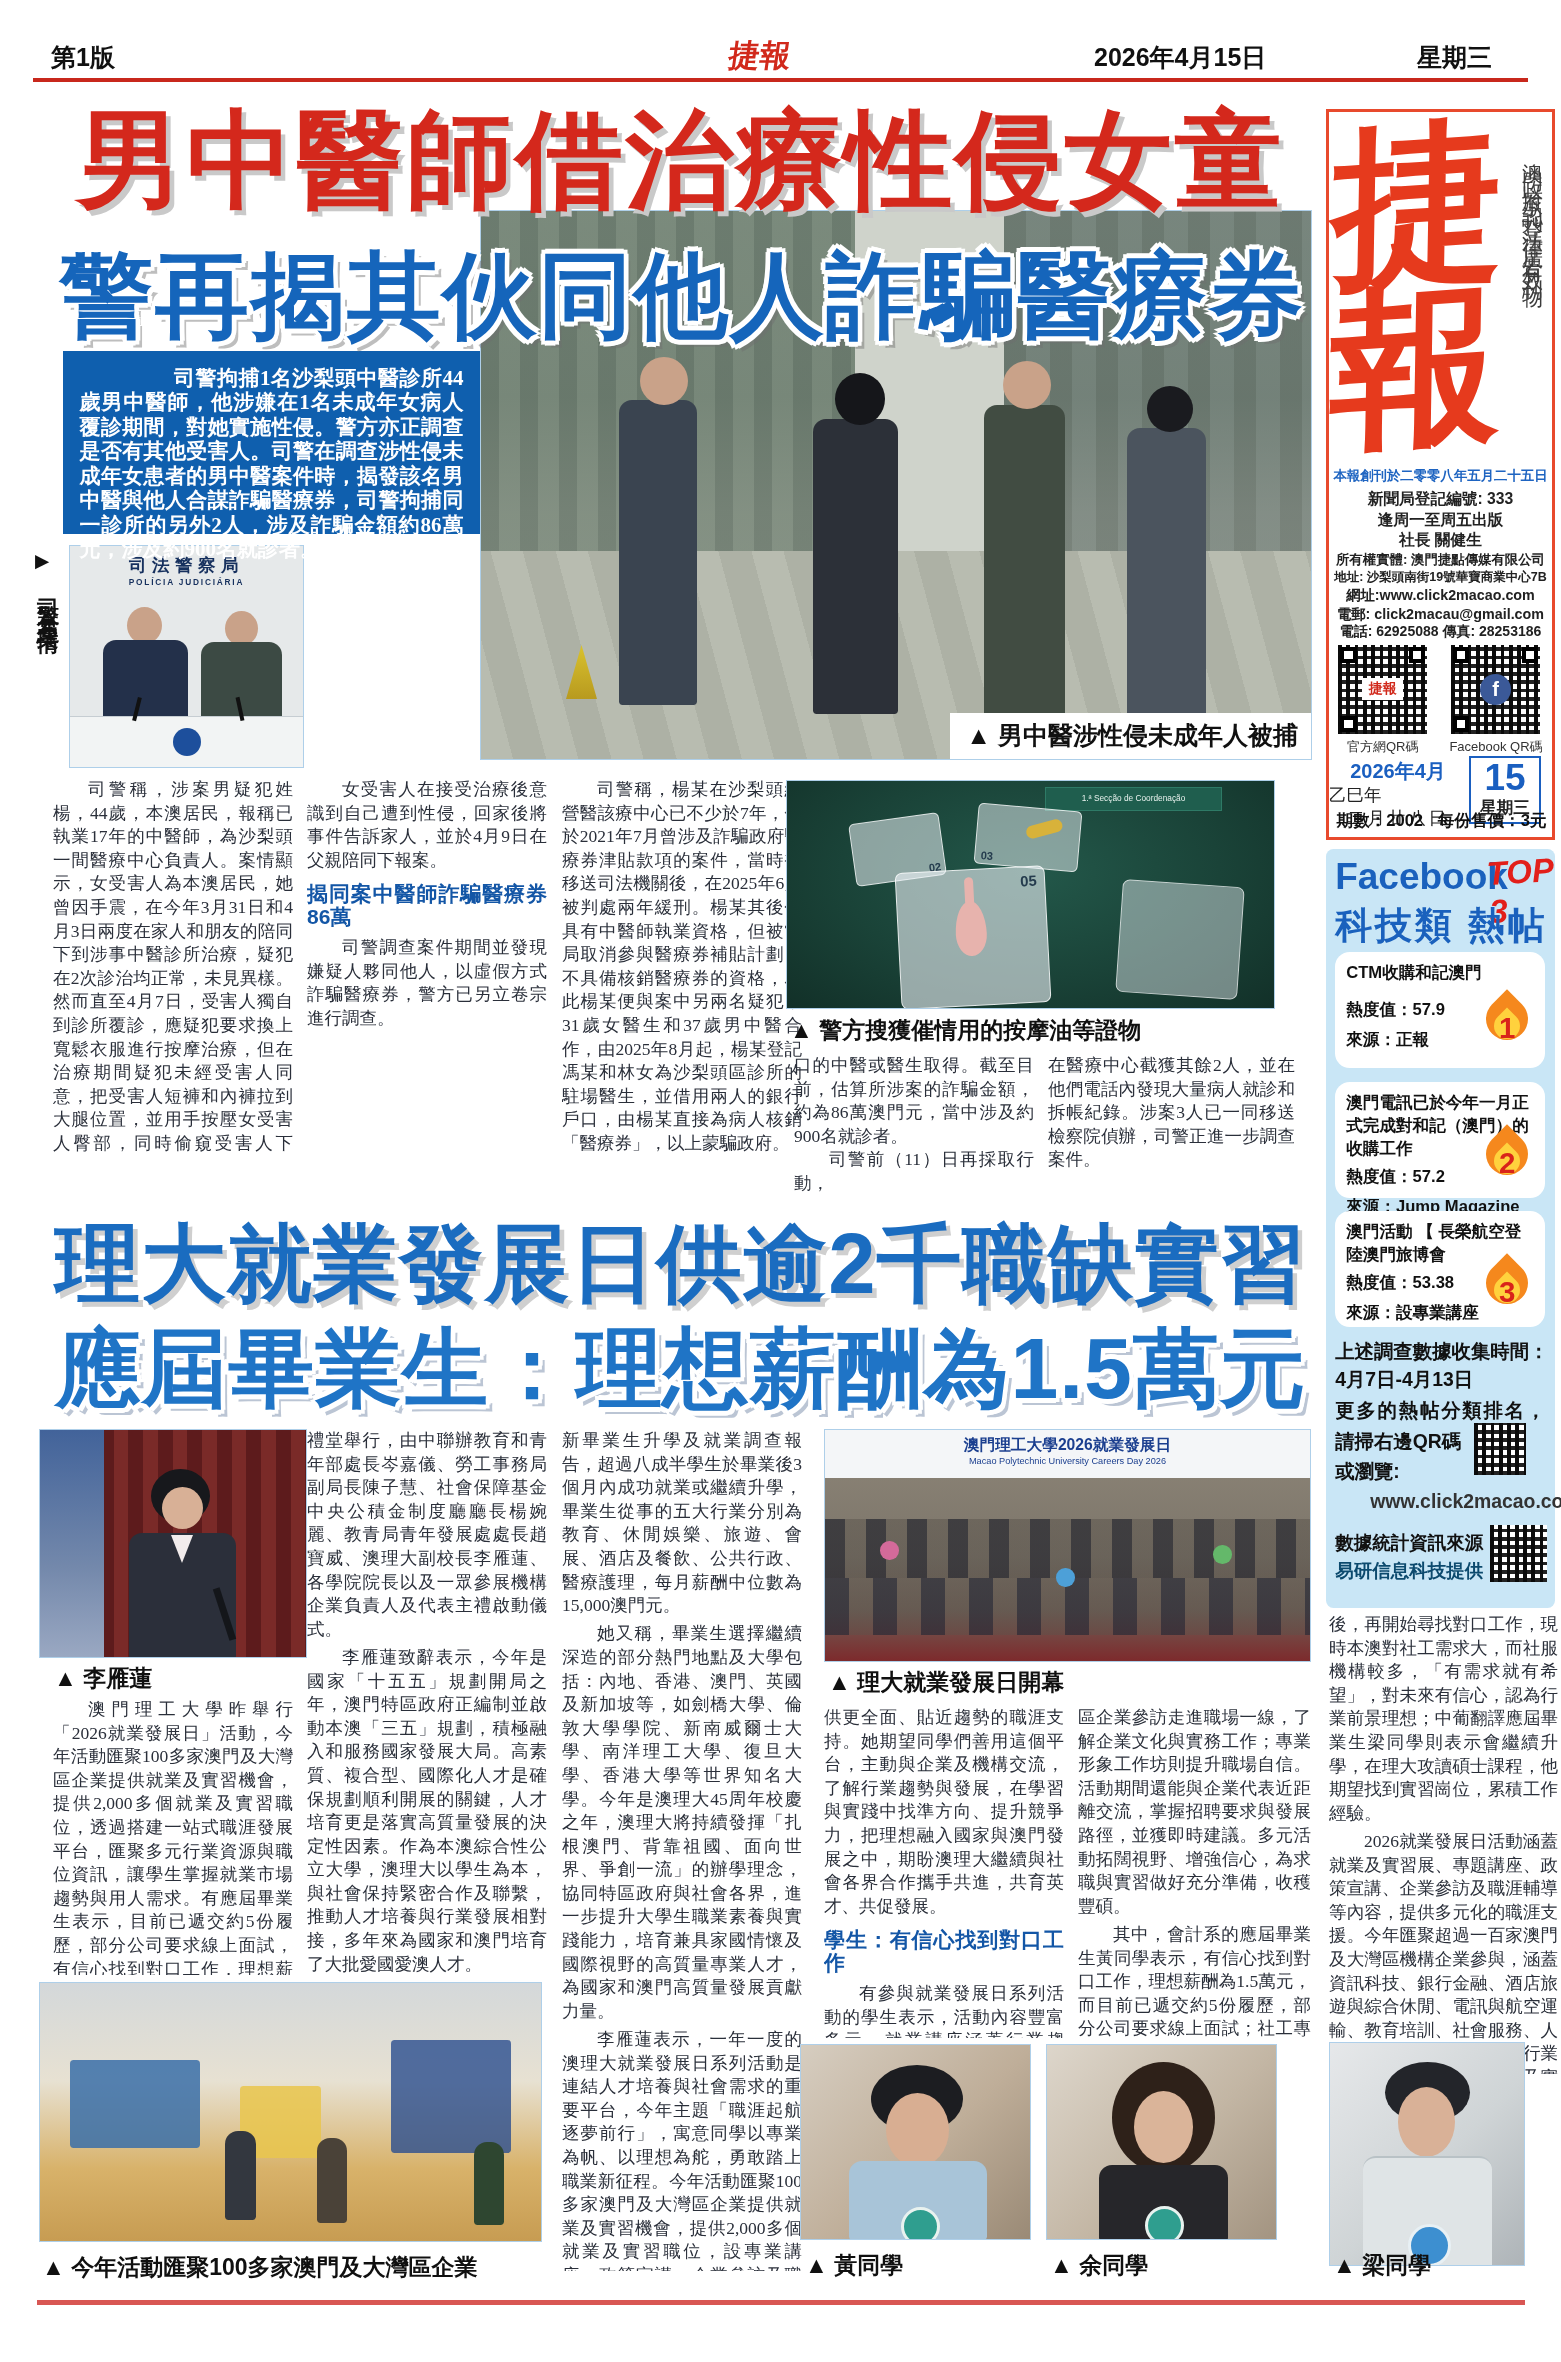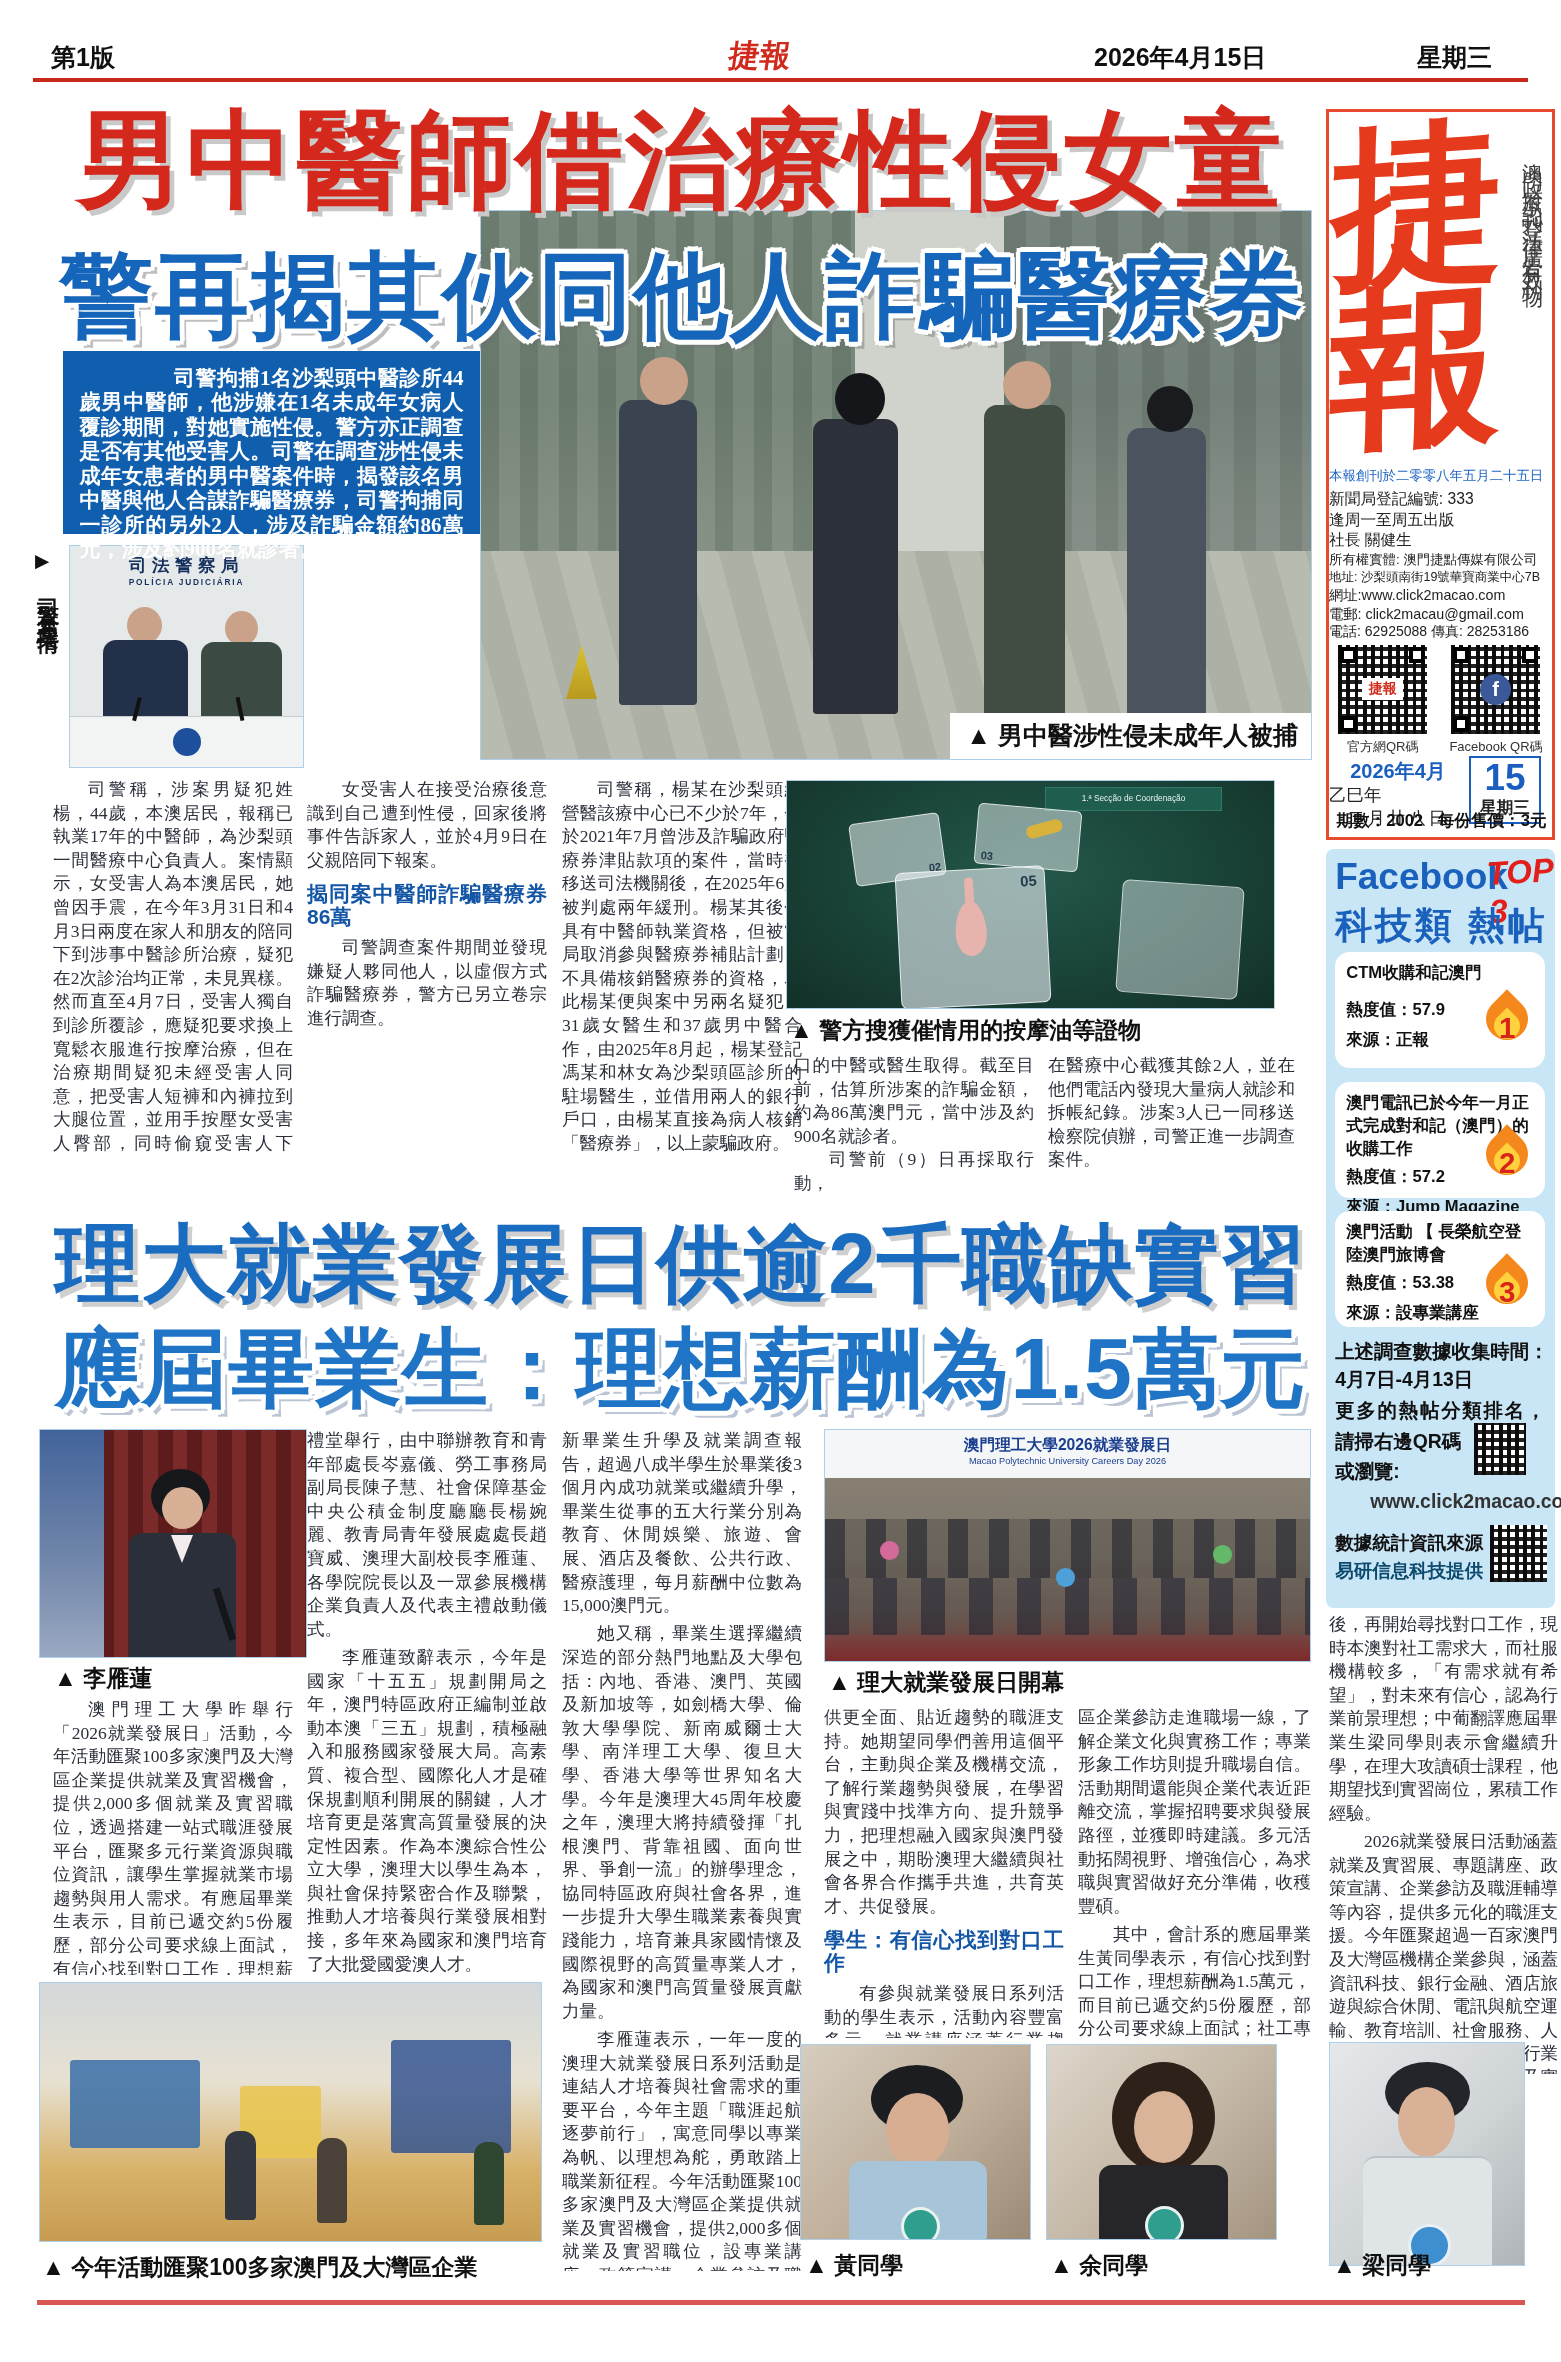--- a/index.html
+++ b/index.html
@@ -19,21 +19,21 @@
   .h1a{font-family:"Liberation Sans","DejaVu Sans",sans-serif;font-weight:900;color:#d4281c;font-size:107px;
        letter-spacing:2.8px;text-align:center;white-space:nowrap;text-shadow:4.6px 4.6px 0 #c9c9c9;}
   .h1b{font-family:"Liberation Sans","DejaVu Sans",sans-serif;font-weight:900;color:#1565bb;font-size:94px;
        letter-spacing:1.8px;text-align:center;white-space:nowrap;
        text-shadow:-3.7px -3.7px 0 #fff,3.7px -3.7px 0 #fff,-3.7px 3.7px 0 #fff,3.7px 3.7px 0 #fff,0 -4.6px 0 #fff,0 4.6px 0 #fff,-4.6px 0 0 #fff,4.6px 0 0 #fff,6.5px 6.5px 0 rgba(110,110,110,.45);}
   .h2a{font-family:"Liberation Sans","DejaVu Sans",sans-serif;font-weight:900;color:#1a6cc0;font-size:85px;
        letter-spacing:0.9px;text-align:center;white-space:nowrap;text-shadow:4.6px 4.6px 0 #cfcfcf;}
   .h2b{font-family:"Liberation Sans","DejaVu Sans",sans-serif;font-weight:900;color:#1f74c6;font-size:86px;
        letter-spacing:0.9px;text-align:center;white-space:nowrap;
        text-shadow:-3.7px -3.7px 0 #fff,3.7px -3.7px 0 #fff,-3.7px 3.7px 0 #fff,3.7px 3.7px 0 #fff,0 -4.6px 0 #fff,0 4.6px 0 #fff,-4.6px 0 0 #fff,4.6px 0 0 #fff,6.5px 6.5px 0 rgba(120,140,170,.5);}
-  .mi{font-family:"Liberation Sans","DejaVu Sans",sans-serif;font-weight:normal;text-align:left;color:#222;width:100%;}
+  .mi{font-family:"Liberation Sans","DejaVu Sans",sans-serif;font-weight:bold;text-align:center;color:#222;width:100%;}
   .vtext{writing-mode:vertical-rl;}
   .fbcard{position:absolute;left:9.2px;width:210px;background:#fff;border-radius:14.8px;box-sizing:border-box;padding:9.2px 11px;}
   .fbt{font-family:"Liberation Sans","DejaVu Sans",sans-serif;font-weight:bold;font-size:16.6px;line-height:23px;color:#111;width:138px;}
   .fbm{font-family:"Liberation Sans","DejaVu Sans",sans-serif;font-weight:bold;font-size:16.6px;color:#111;margin-top:8.3px;}
   .flame{position:absolute;width:54px;height:61px;}
   .flame .outer{position:absolute;left:5.5px;top:7.4px;width:42px;height:42px;background:#f5881d;border-radius:0 50% 50% 50%;transform:rotate(45deg);}
   .flame .inner{position:absolute;left:14px;top:22px;width:26px;height:26px;background:#ffd23d;border-radius:0 50% 50% 50%;transform:rotate(45deg);}
   .flame .num{position:absolute;left:0;top:20px;width:100%;text-align:center;color:#d9241a;font-weight:900;
               font-family:"Liberation Sans","DejaVu Sans",sans-serif;font-size:29.5px;z-index:2;}
   .qr{position:absolute;background:
@@ -120,21 +120,21 @@
       <span class="abs" style="left:57px;top:31px;width:31px;height:55px;background:#e7b3ad;border-radius:50% 50% 50% 50%/60% 60% 40% 40%;"></span>
       <span class="abs" style="left:68px;top:7.4px;width:9.2px;height:31px;background:#e7b3ad;border-radius:4.6px;"></span>
       <span class="abs sans" style="right:7.4px;top:5.5px;font-size:14.8px;font-weight:bold;color:#243b4d;">05</span>
     </div>
     <div class="abs" style="left:332px;top:102px;width:120px;height:111px;background:rgba(232,240,245,.45);border:0.9px solid rgba(255,255,255,.6);border-radius:7.4px;transform:rotate(4deg);"></div>
   </div>
   <div class="abs caption" style="left:790px;top:1015px;width:506px;">▲ 警方搜獲催情用的按摩油等證物</div>
 
   <div class="abs bodycol" style="left:794px;top:1054px;width:240px;height:138px;">
     <p class="cont">口的中醫或醫生取得。截至目前，估算所涉案的詐騙金額，約為86萬澳門元，當中涉及約900名就診者。</p>
-    <p>司警前（9）日再採取行動，</p>
+    <p>司警前（11）日再採取行動，</p>
   </div>
   <div class="abs bodycol" style="left:1048px;top:1054px;width:247px;height:138px;">
     <p class="cont">在醫療中心截獲其餘2人，並在他們電話內發現大量病人就診和拆帳紀錄。涉案3人已一同移送檢察院偵辦，司警正進一步調查案件。</p>
   </div>
 
   <div class="abs h2a" style="left:37px;top:1207px;width:1287px;">理大就業發展日供逾2千職缺實習</div>
   <div class="abs h2b" style="left:37px;top:1311px;width:1287px;">應屆畢業生：理想薪酬為1.5萬元</div>
 
   <div class="abs photo" style="left:39px;top:1429px;width:268px;height:229px;background:repeating-linear-gradient(90deg,#5d1b1c 0 14.8px,#7a2a28 14.8px 29.5px);">
     <div class="abs" style="left:0;top:0;width:24%;height:100%;background:linear-gradient(180deg,#42639a 0%,#7388ab 60%,#9aa8c2 100%);"></div>

